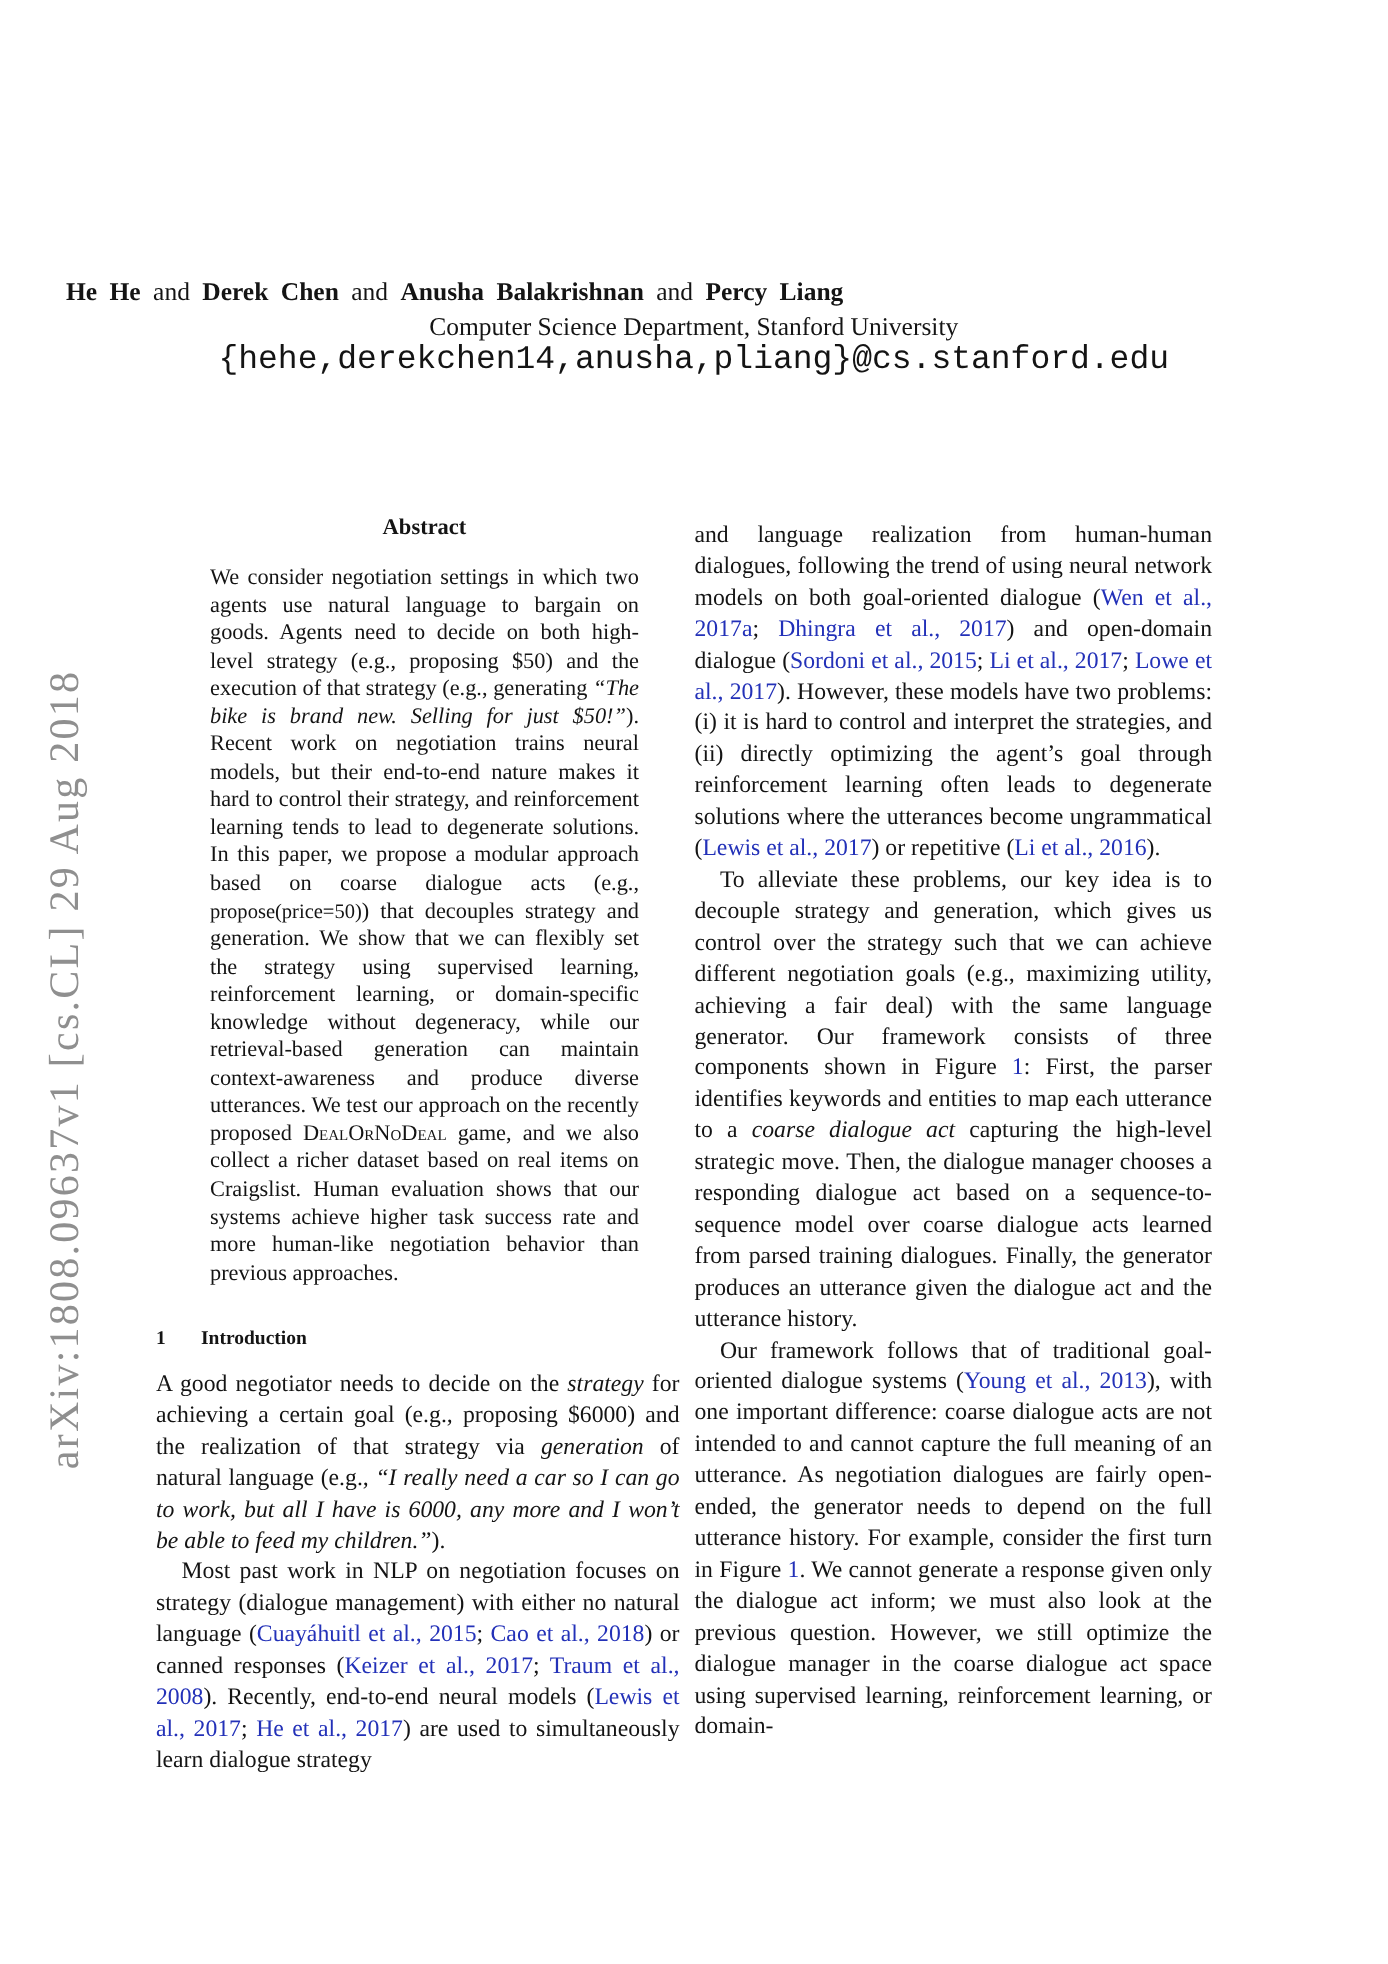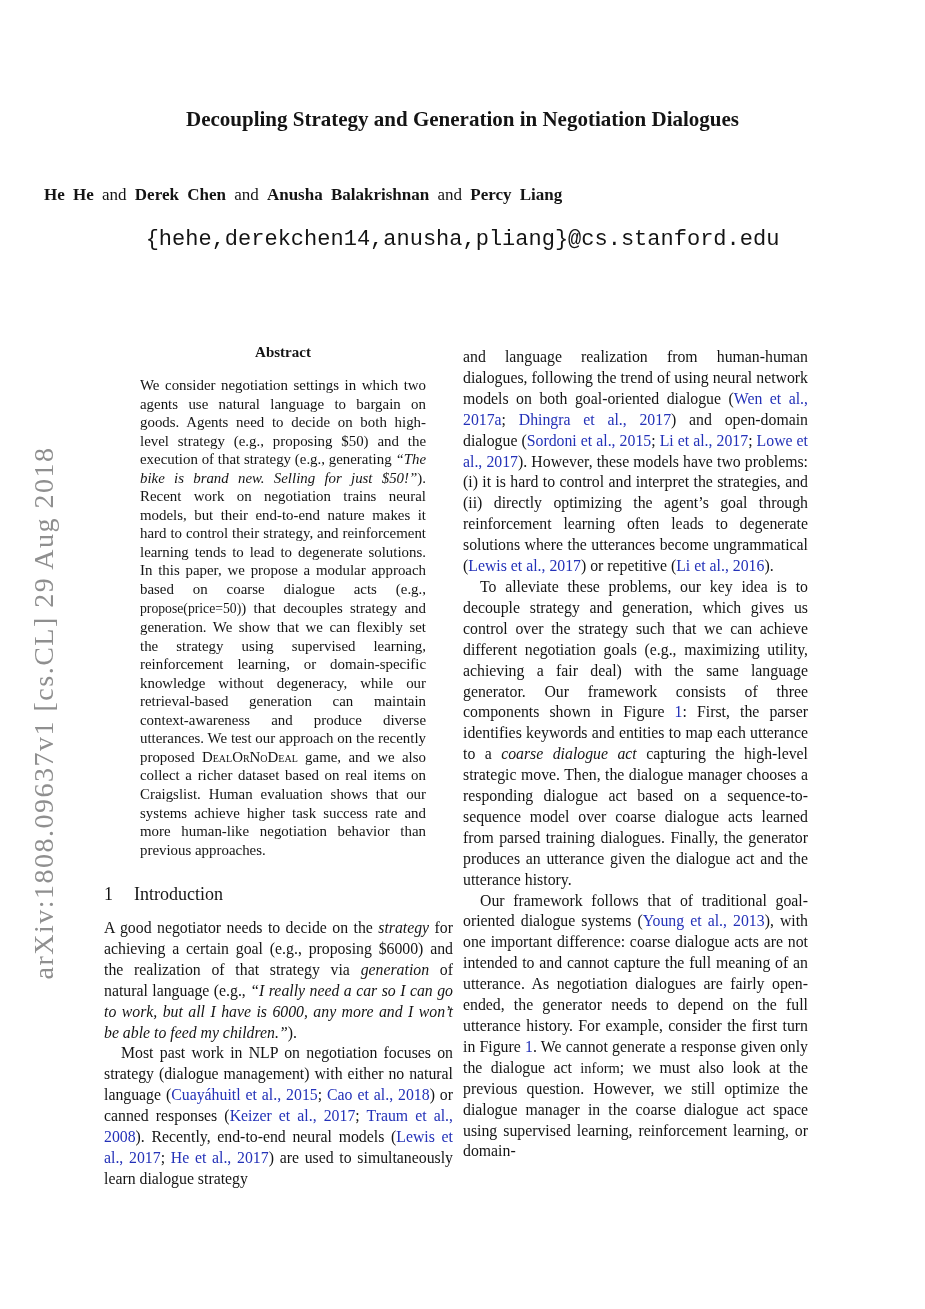--- a/index.html
+++ b/index.html
@@ -25,43 +25,43 @@
     text-align:center; font-size:17px; line-height:22px; }
   .email{ position:absolute; top:229px; left:0; width:100%;
     text-align:center; font-family:"Liberation Mono", monospace; font-size:22px; line-height:22px; }
   
   .abs-block{ position:absolute; left:140px; top:344px; width:286px; }
   .abs-heading{ text-align:center; font-weight:bold; font-size:15px; margin:0 0 15px 0; }
   .abs-body{ font-size:14.9px; line-height:18.55px; text-align:justify; }
   
   .intro-block{ position:absolute; left:104px; top:884px; width:349px; }
   .right-col{ position:absolute; left:463px; top:347px; width:345px; }
-  .sec-heading{ font-size:18px; font-weight:normal; margin:0 0 13px 0; }
+  .sec-heading{ font-size:13px; font-weight:bold; margin:0 0 13px 0; }
   .sec-num{ display:inline-block; width:30px; }
   .col-body{ font-size:15.8px; line-height:20.9px; text-align:justify; }
   .para{ margin:0; }
   .para.ind{ text-indent:17px; }
   
   .it{ font-style:italic; }
   .bd{ font-weight:bold; }
   .sc{ font-variant:small-caps; }
   .sf{ font-family:Liberation Serif, serif; font-size:0.92em; }
   .cite{ color:var(--cite); }
 </style>
 </head>
 <body>
 
 <div class="page">
 
   <div class="stamp">arXiv:1808.09637v1  [cs.CL]  29 Aug 2018</div>
 
-  <div class="title">Decoupling Strategy and Generation in Negotiation Dialogues</div>
 
   <div class="authors"><span class="bd">He He</span><span> and </span><span class="bd">Derek Chen</span><span> and </span><span class="bd">Anusha Balakrishnan</span><span> and </span><span class="bd">Percy Liang</span></div>
 
+  <div class="affil">Computer Science Department, Stanford University</div>
 
   <div class="email">{hehe,derekchen14,anusha,pliang}@cs.stanford.edu</div>
 
   <div class="abs-block">
     <div class="abs-heading">Abstract</div>
     <div class="abs-body"><span>We consider negotiation settings in which two agents use natural language to bargain on goods. Agents need to decide on both high-level strategy (e.g., proposing $50) and the execution of that strategy (e.g., generating </span><span class="it">“The bike is brand new. Selling for just $50!”</span><span>). Recent work on negotiation trains neural models, but their end-to-end nature makes it hard to control their strategy, and reinforcement learning tends to lead to degenerate solutions. In this paper, we propose a modular approach based on coarse dialogue acts (e.g., </span><span class="sf">propose(price=50)</span><span>) that decouples strategy and generation. We show that we can flexibly set the strategy using supervised learning, reinforcement learning, or domain-specific knowledge without degeneracy, while our retrieval-based generation can maintain context-awareness and produce diverse utterances. We test our approach on the recently proposed </span><span class="sc">DealOrNoDeal</span><span> game, and we also collect a richer dataset based on real items on Craigslist. Human evaluation shows that our systems achieve higher task success rate and more human-like negotiation behavior than previous approaches.</span></div>
   </div>
 
   <div class="intro-block">
     <div class="sec-heading">

